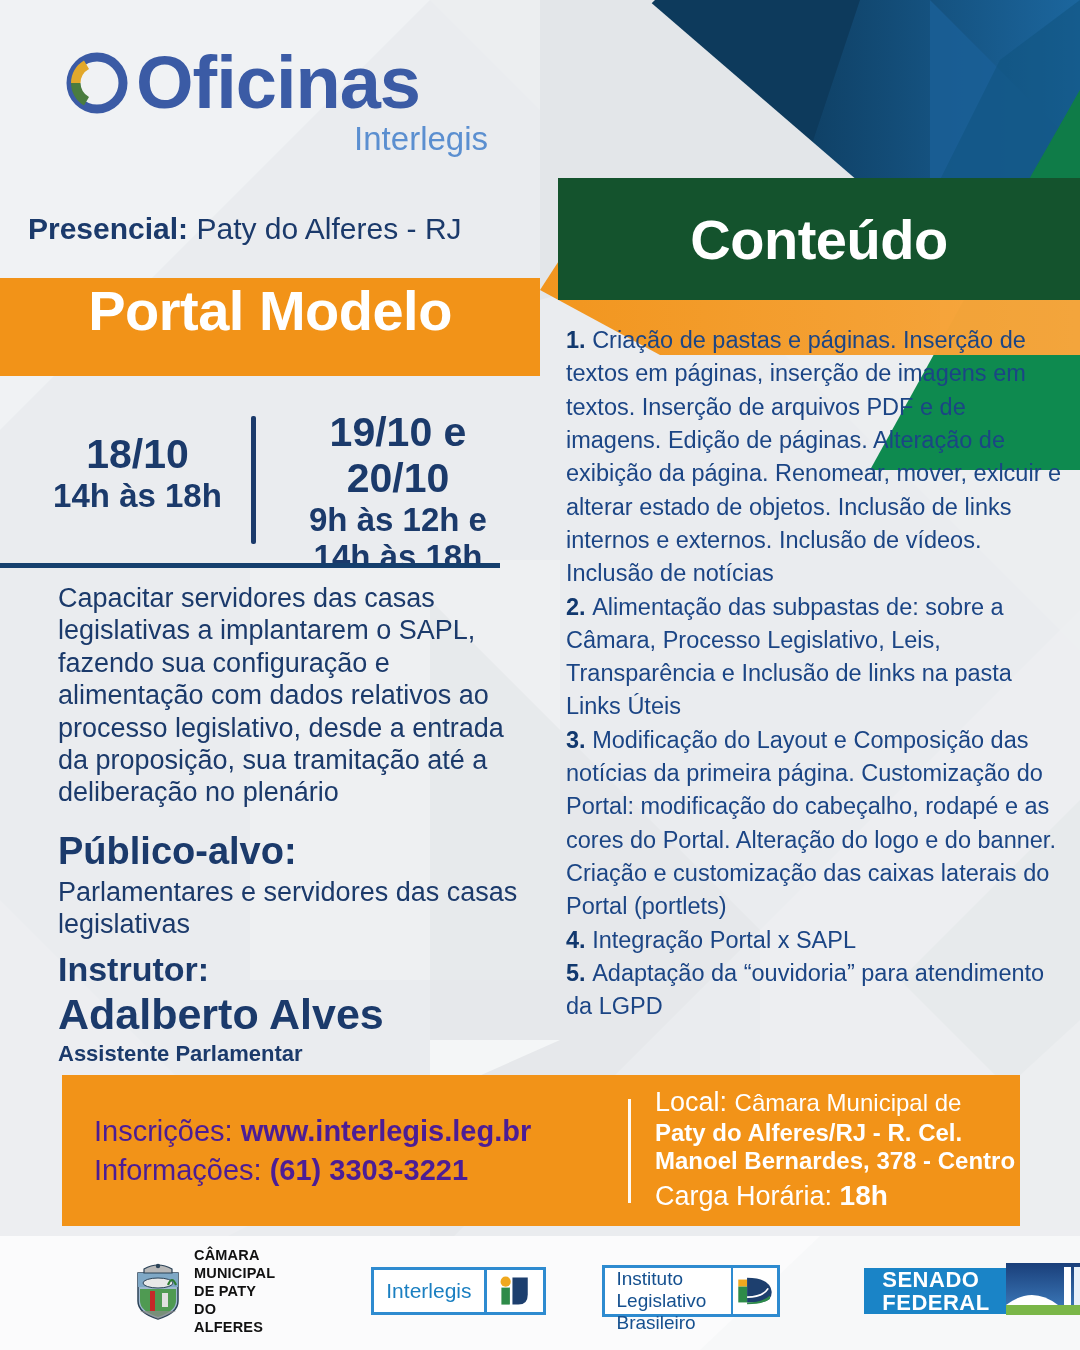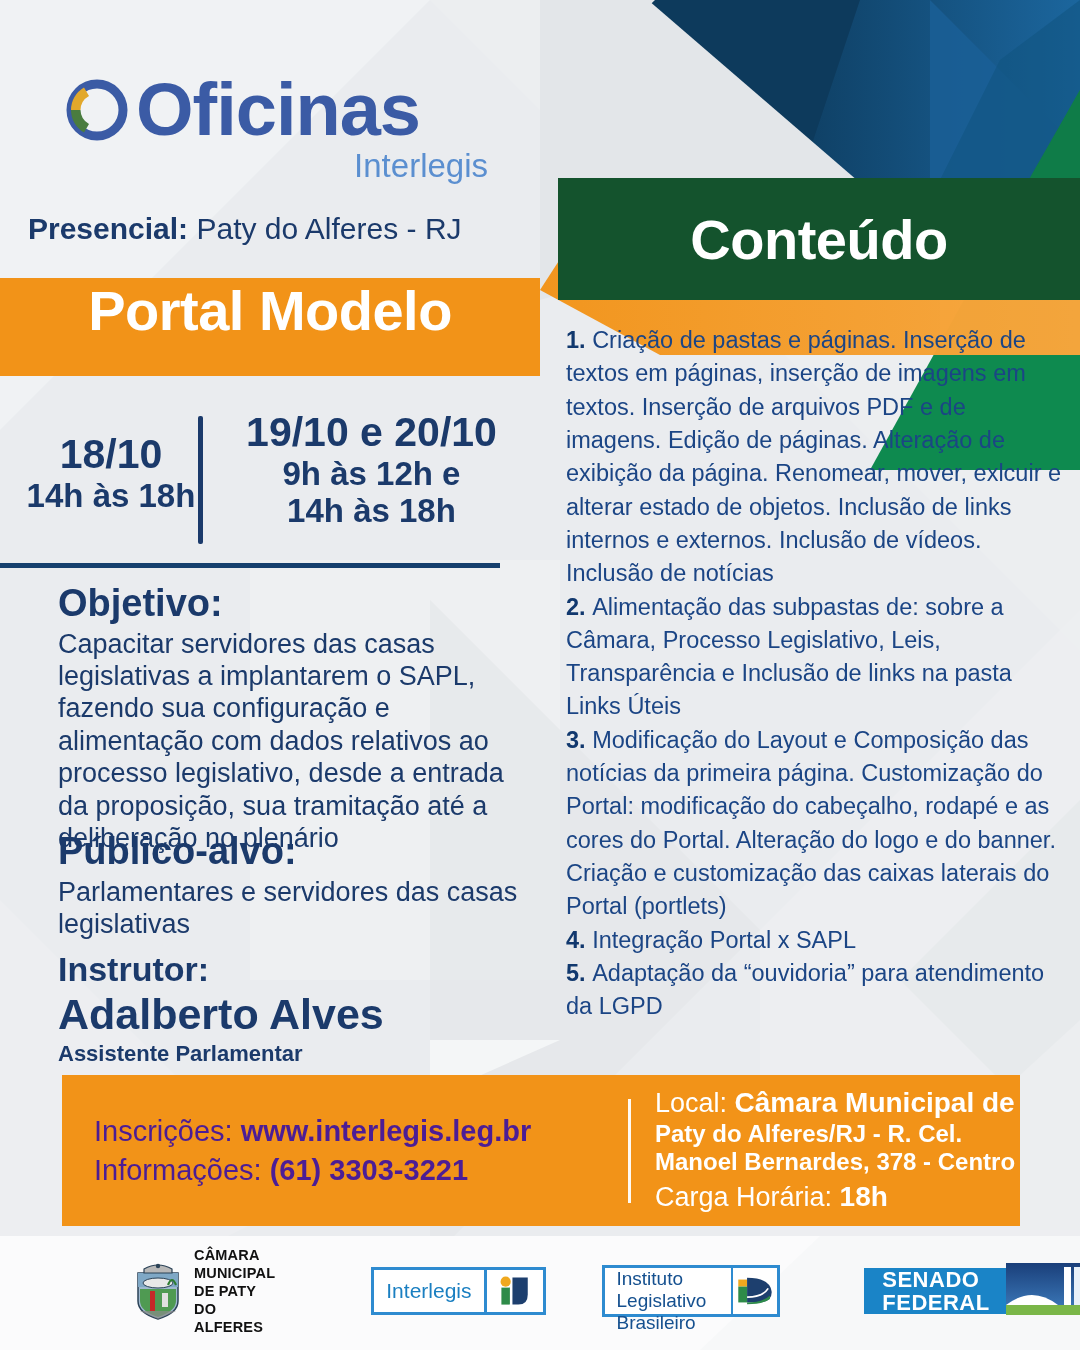--- a/index.html
+++ b/index.html
@@ -13,21 +13,21 @@
   }
 
   
   .bg { position:absolute; inset:0; z-index:0; overflow:hidden; }
   .bg svg { display:block; width:1080px; height:1350px; }
 
   
   .layer { position:absolute; z-index:2; }
 
   
-  #logo-block { left:62px; top:48px; width:430px;margin-top:27px; }
+  #logo-block { left:62px; top:48px; width:430px; }
   .logo-row { display:flex; align-items:center; }
   .logo-mark { width:70px; height:70px; margin-right:4px; flex:none; }
   .logo-word {
     font-size:74px; font-weight:bold; letter-spacing:-1px;
     color:#3b5ba5; line-height:0.95;
   }
   .logo-sub {
     text-align:right; font-size:33px; color:#5b8fd0;
     margin-top:2px; letter-spacing:0px; padding-right:4px;
   }
@@ -40,21 +40,21 @@
   
   #title-band {
     left:0; top:278px; width:540px; height:98px;
     background:#f29318;
     display:flex; align-items:flex-start; justify-content:center;
   }
   #title-band .t { color:#fff; font-size:56px; font-weight:bold; letter-spacing:-0.5px; }
 
   
   #dates { left:0; top:410px; width:520px; display:flex; align-items:flex-start; }
-  #dates .col-a { width:198px; text-align:center; padding-top:22px;padding-left:24px; }
+  #dates .col-a { width:251px; text-align:center; padding-top:22px;padding-left:24px; }
   #dates .vrule { width:5px; background:#1b3a6b; height:128px; margin:6px 20px 0 0; border-radius:2px; }
   #dates .col-b { flex:1; text-align:center; }
   .d-big { font-size:41px; font-weight:bold; line-height:1.12; }
   .d-sm  { font-size:33px; font-weight:bold; line-height:1.12; }
 
   #hrule-dates { left:0; top:563px; width:500px; height:5px; background:#16406e; }
 
   
   #objetivo { left:58px; top:582px; width:460px; }
   .sec-h   { font-size:38px; font-weight:bold; line-height:1.15; margin-bottom:2px; }
@@ -82,21 +82,21 @@
   #footer-bar {
     left:62px; top:1075px; width:958px; height:151px;
     background:#f29318; display:flex; align-items:center;
   }
   #footer-bar .fl { padding-left:32px; width:566px; color:#4c1d95; }
   #footer-bar .frule { width:3px; height:104px; background:#fff; opacity:.95; }
   #footer-bar .fr { padding-left:24px; flex:1; color:#fff; }
   .f-line { font-size:29px; line-height:1.32; font-weight:300; }
   .f-line b { font-weight:bold; }
   .loc-lead { font-size:27px; line-height:1.18; }
-  .loc-lead b { font-size:28px; font-weight:bold; }
+  .loc-lead b { font-size:24px; font-weight:normal; }
   .loc-body { font-size:24px; font-weight:bold; line-height:1.18; }
   .carga { font-size:27px; line-height:1.25; margin-top:3px; }
   .carga b { font-weight:bold; font-size:28px; }
 
   
   #logos { left:0; top:1252px; width:1080px; height:78px;
            display:flex; align-items:center; }
   .lg { display:flex; align-items:center; }
 
   #lg-camara { margin-left:132px; }
@@ -211,21 +211,20 @@
   <div class="vrule"></div>
   <div class="col-b">
     <div class="d-big">19/10 e 20/10</div>
     <div class="d-sm">9h às 12h e</div>
     <div class="d-sm">14h às 18h</div>
   </div>
 </div>
 <div class="layer" id="hrule-dates"></div>
 
 <div class="layer" id="objetivo">
-  <div class="sec-h">Objetivo:</div>
   <div class="sec-p">Capacitar servidores das casas legislativas a implantarem o SAPL, fazendo sua configuração e alimentação com dados relativos ao processo legislativo, desde a entrada da proposição, sua tramitação até a deliberação no plenário</div>
 </div>
 
 <div class="layer" id="publico">
   <div class="sec-h">Público-alvo:</div>
   <div class="sec-p">Parlamentares e servidores das casas legislativas</div>
 </div>
 
 <div class="layer" id="instrutor">
   <div class="sec-h sm">Instrutor:</div>

